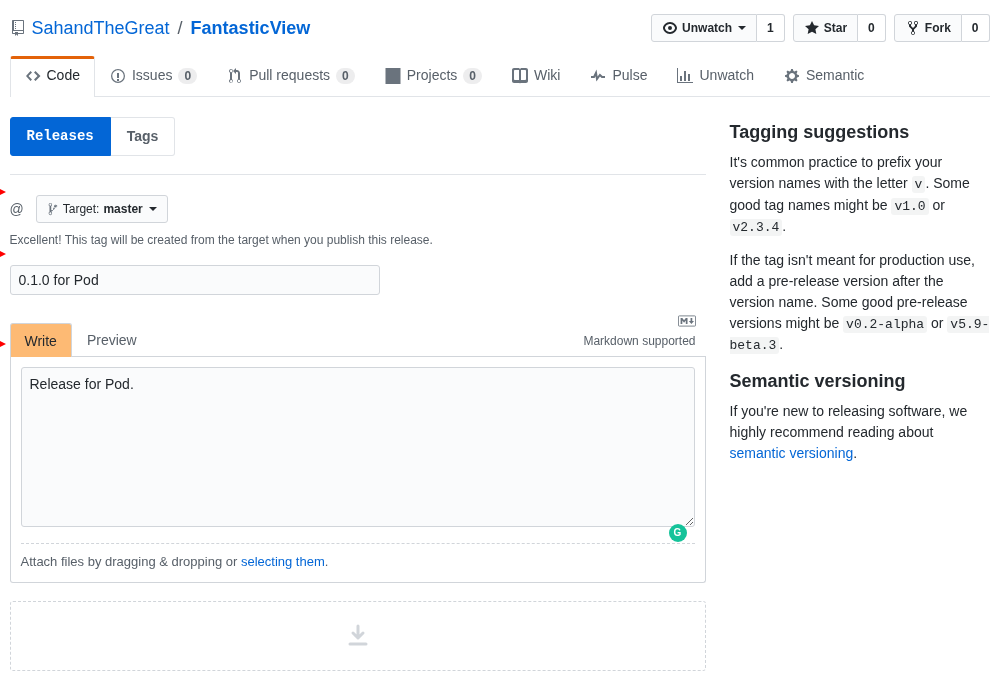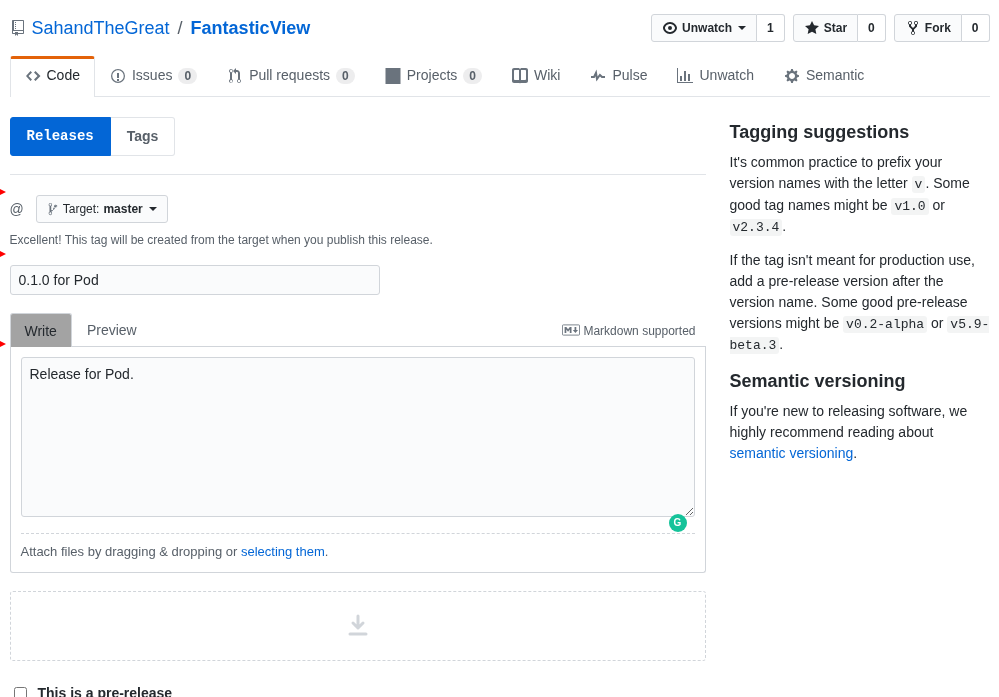--- a/index.html
+++ b/index.html
@@ -135,25 +135,25 @@
     padding: 8px 14px;
     font-size: 14px;
     color: #586069;
     border: 1px solid transparent;
     border-bottom: none;
     background: transparent;
   }
   .desc-tab.selected {
     border-color: #d1d5da;
     border-radius: 3px 3px 0 0;
-    background: #a3a3a3;
+    background: #fdba74;
     color: #24292e;
     margin-bottom: -1px;
   }
-  .md-supported { font-size: 12px; color: #586069; padding: 0 10px 6px 0; display: flex; align-items: flex-start; gap: 3px; }
+  .md-supported { font-size: 12px; color: #586069; padding: 0 10px 6px 0; display: flex; align-items: flex-end; gap: 3px; flex-direction: column; }
   .desc-body { border: 1px solid #d1d5da; border-top: none; border-radius: 0 0 3px 3px; position: relative; margin-bottom: 18px;}
   .desc-textarea {
     width: 100%; min-height: 160px;
     border: 1px solid #d1d5da;
     border-radius: 3px;
     margin: 10px;
     width: calc(100% - 20px);
     padding: 8px;
     font-size: 14px;
     font-family: inherit;

